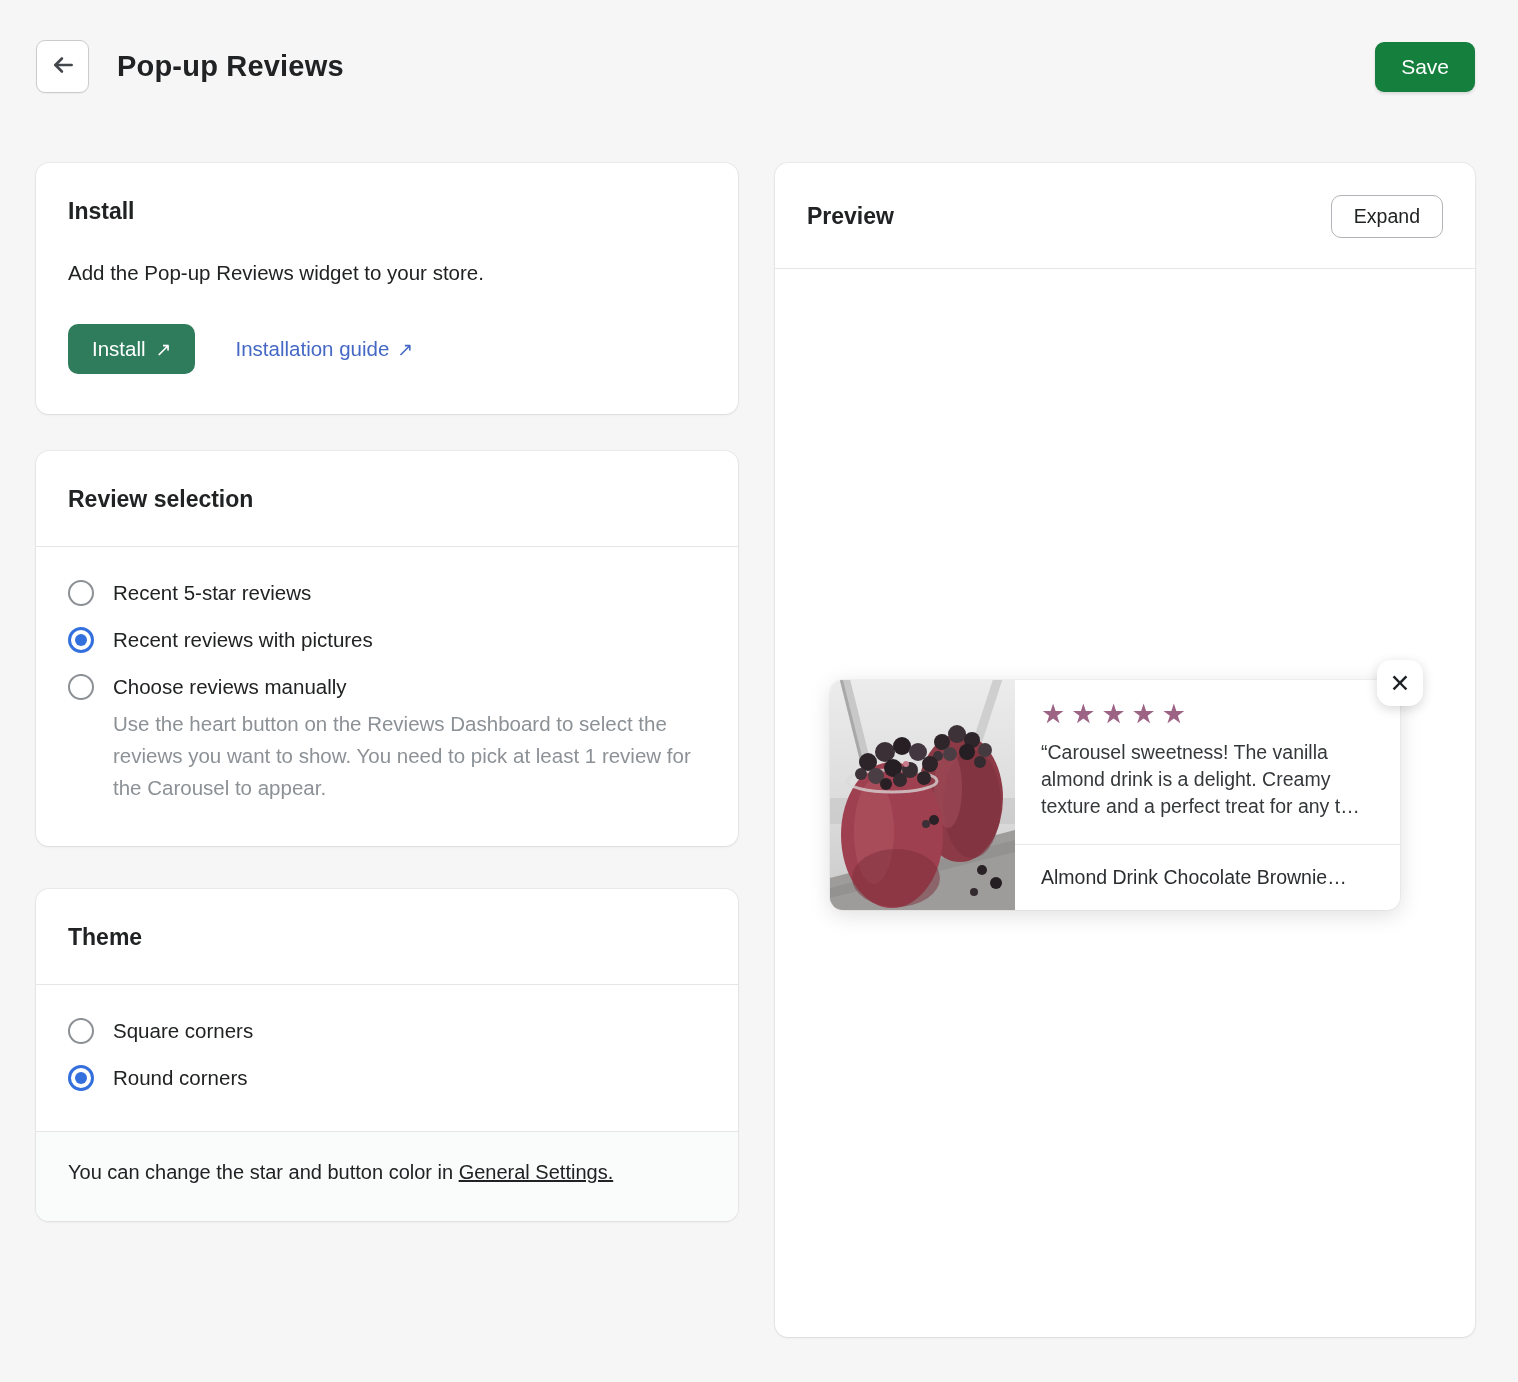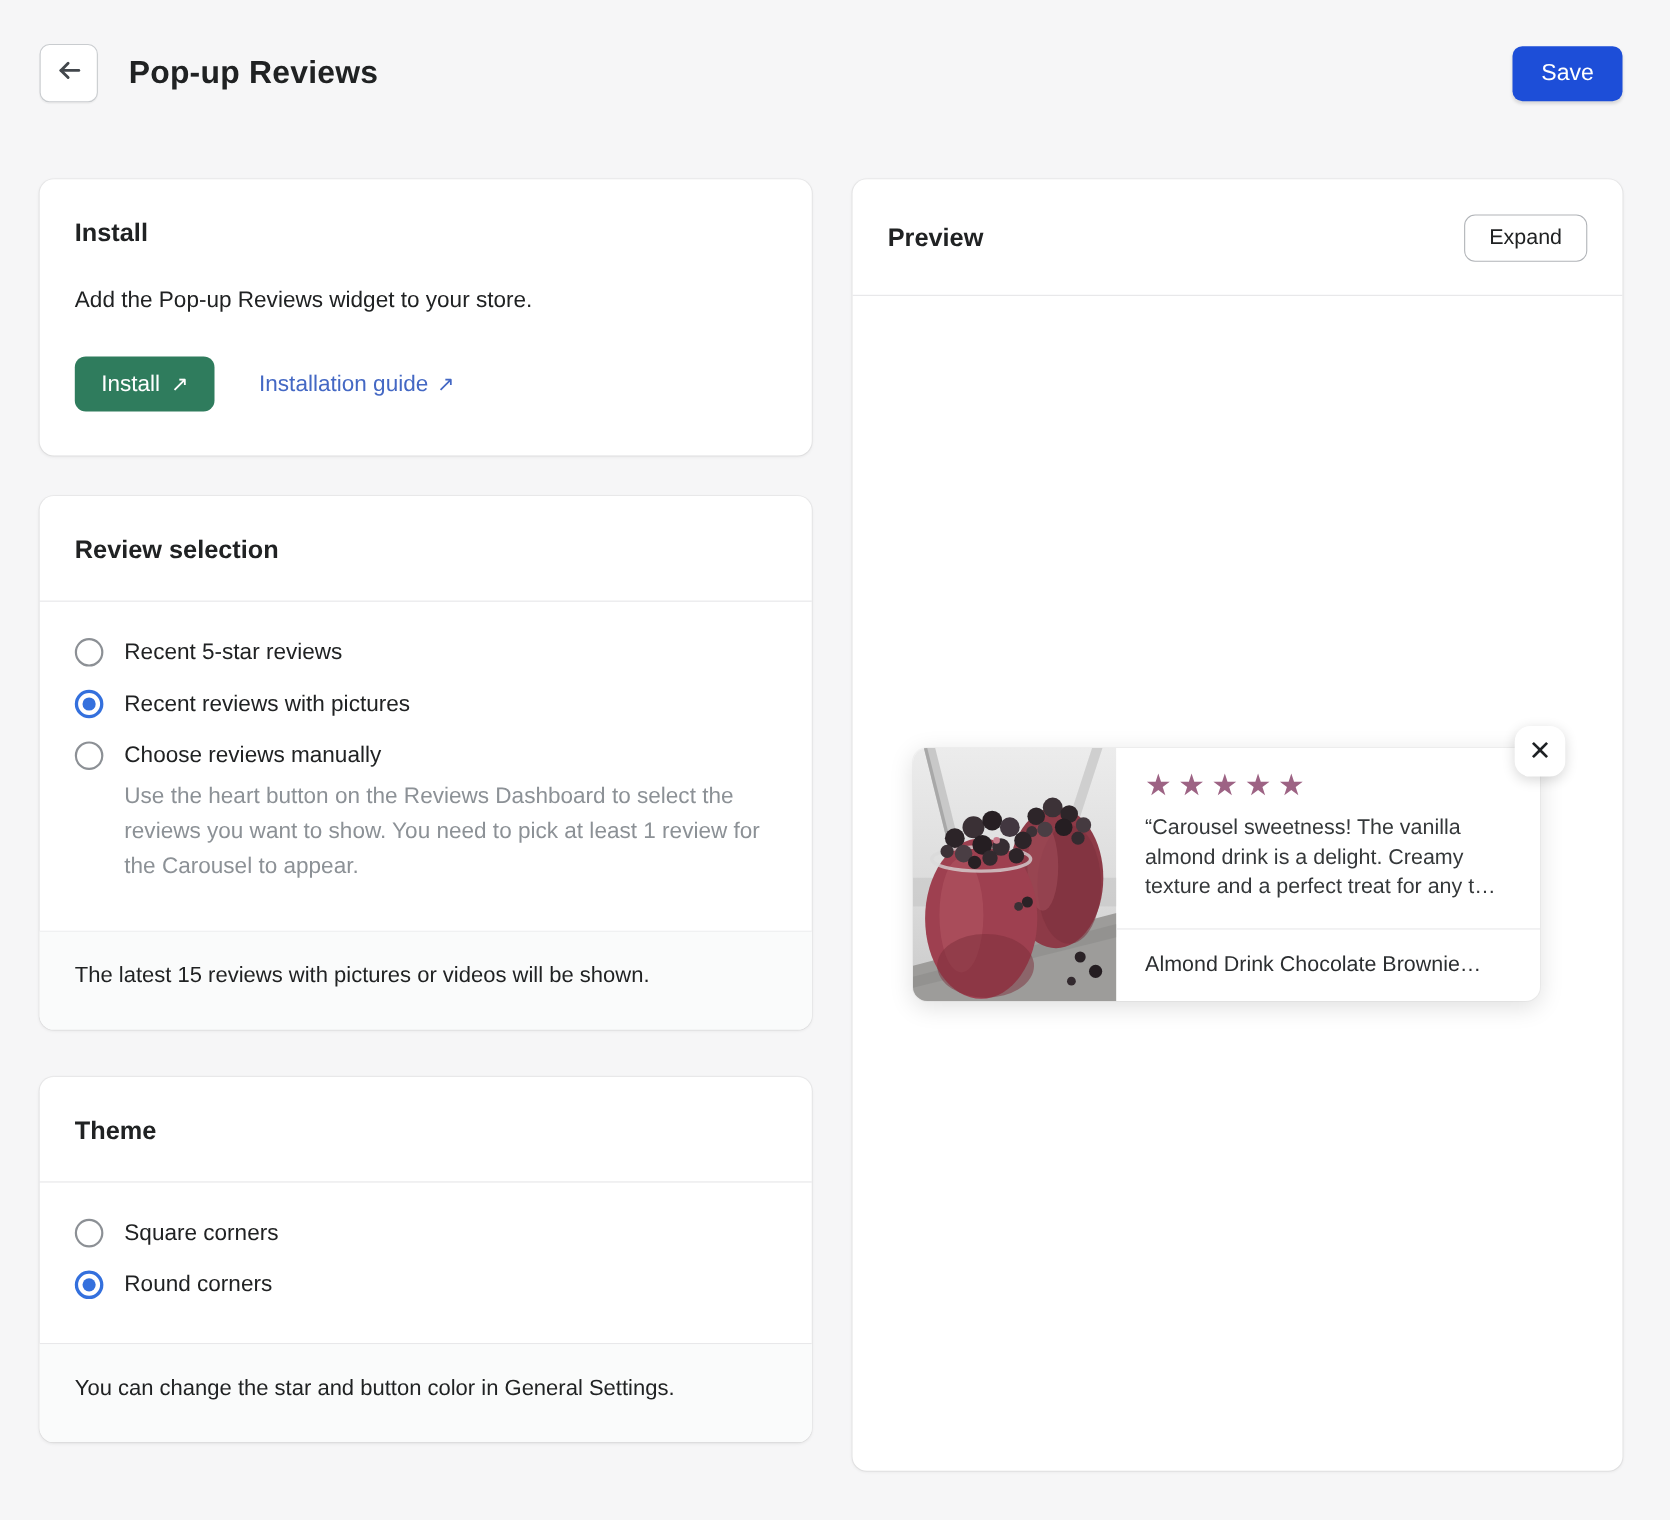--- a/index.html
+++ b/index.html
@@ -9,21 +9,21 @@
 
   
   .header { display:flex; align-items:center; margin-bottom:70px; }
   .back-btn { width:53px; height:53px; background:#fff; border:1px solid #c9cccf;
               border-radius:9px; display:flex; align-items:center; justify-content:center;
               cursor:pointer; box-shadow:0 1px 1px rgba(0,0,0,.04); }
   .back-btn svg { width:26px; height:26px; stroke:#42474c; stroke-width:2.4;
                   fill:none; stroke-linecap:round; stroke-linejoin:round; }
   .page-title { font-size:29px; font-weight:700; margin-left:28px; letter-spacing:.2px; }
   .header-spacer { flex:1; }
-  .save-btn { background:#1d4ed8; color:#fff; font-size:21px; border:none;
+  .save-btn { background:#15803d; color:#fff; font-size:21px; border:none;
               border-radius:9px; padding:13px 26px; cursor:pointer;
               box-shadow:0 2px 3px rgba(0,0,0,.12); font-family:inherit; }
 
   
   .columns { display:flex; gap:37px; align-items:flex-start; }
   .left-col { width:702px; }
   .right-col { width:700px; }
 
   .card { background:#fff; border-radius:13px;
           box-shadow:0 0 0 1px rgba(0,0,0,.045), 0 1px 3px rgba(0,0,0,.07); }
@@ -54,21 +54,21 @@
   .radio.checked { border:3px solid #3470dd; }
   .radio.checked::after { content:""; position:absolute; inset:4px; border-radius:50%;
                           background:#3470dd; }
   .radio-label { font-size:20.5px; }
   .radio-help { margin:2px 0 12px 45px; color:#8c9196; font-size:20.5px; line-height:32px;
                 max-width:600px; }
 
   
   .theme-card { margin-bottom:24px; }
   .field-label { font-size:20.5px; margin-bottom:20px; }
-  .footer-link { color:#202223; cursor:pointer; }
+  .footer-link { color:#202223; text-decoration:underline; cursor:pointer; }
   .theme-footer-text { max-width:560px; }
 
   
   .preview-panel { height:1174px; display:flex; flex-direction:column; }
   .preview-header { display:flex; align-items:center; justify-content:space-between;
                     padding:32px 32px 30px; border-bottom:1px solid #e6e6e8; }
   .expand-btn { background:#fff; border:1px solid #b1b4b8; border-radius:10px;
                 font-size:19.5px; color:#202223; padding:9px 22px; cursor:pointer;
                 font-family:inherit; }
   .preview-body { position:relative; flex:1; }
@@ -142,21 +142,20 @@
           <div class="radio-row">
             <span class="radio checked"></span>
             <span class="radio-label">Recent reviews with pictures</span>
           </div>
           <div class="radio-row" style="margin-bottom:8px;">
             <span class="radio"></span>
             <span class="radio-label">Choose reviews manually</span>
           </div>
           <div class="radio-help">Use the heart button on the Reviews Dashboard to select the reviews you want to show. You need to pick at least 1 review for the Carousel to appear.</div>
         </div>
-        <div class="card-footer">The latest 15 reviews with pictures or videos will be shown.</div>
       </div>
 
       <div class="card theme-card">
         <div class="card-header">
           <div class="card-title">Theme</div>
         </div>
         <div class="card-divider"></div>
         <div class="card-body" style="padding-bottom:40px;">
           <div class="radio-row">
             <span class="radio"></span>

